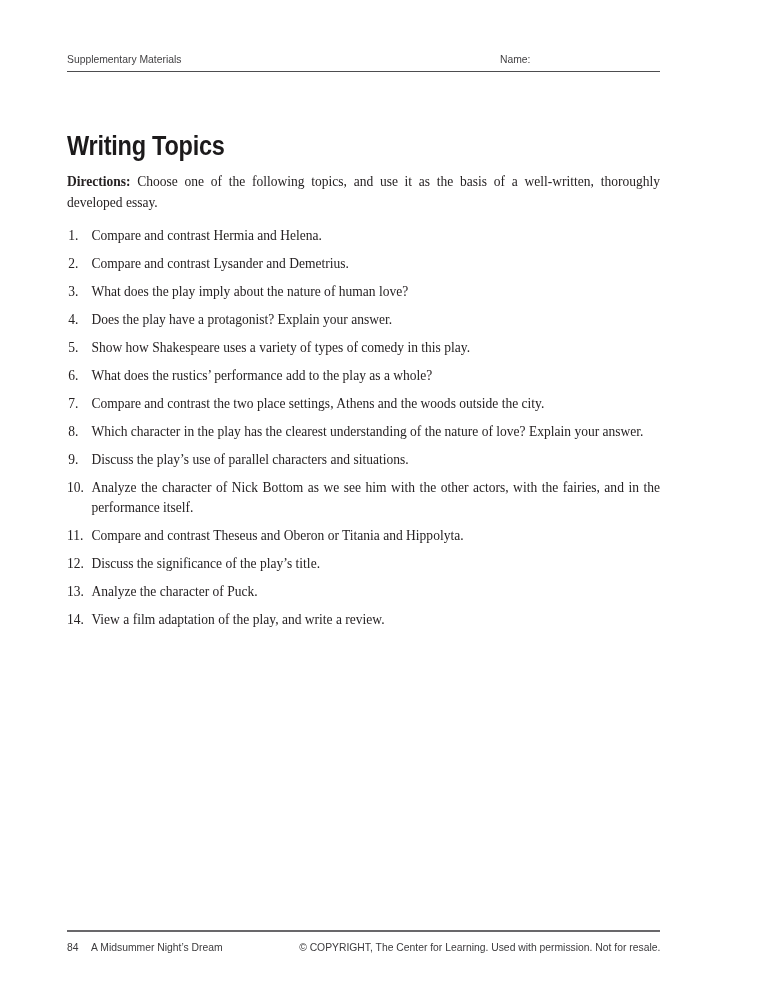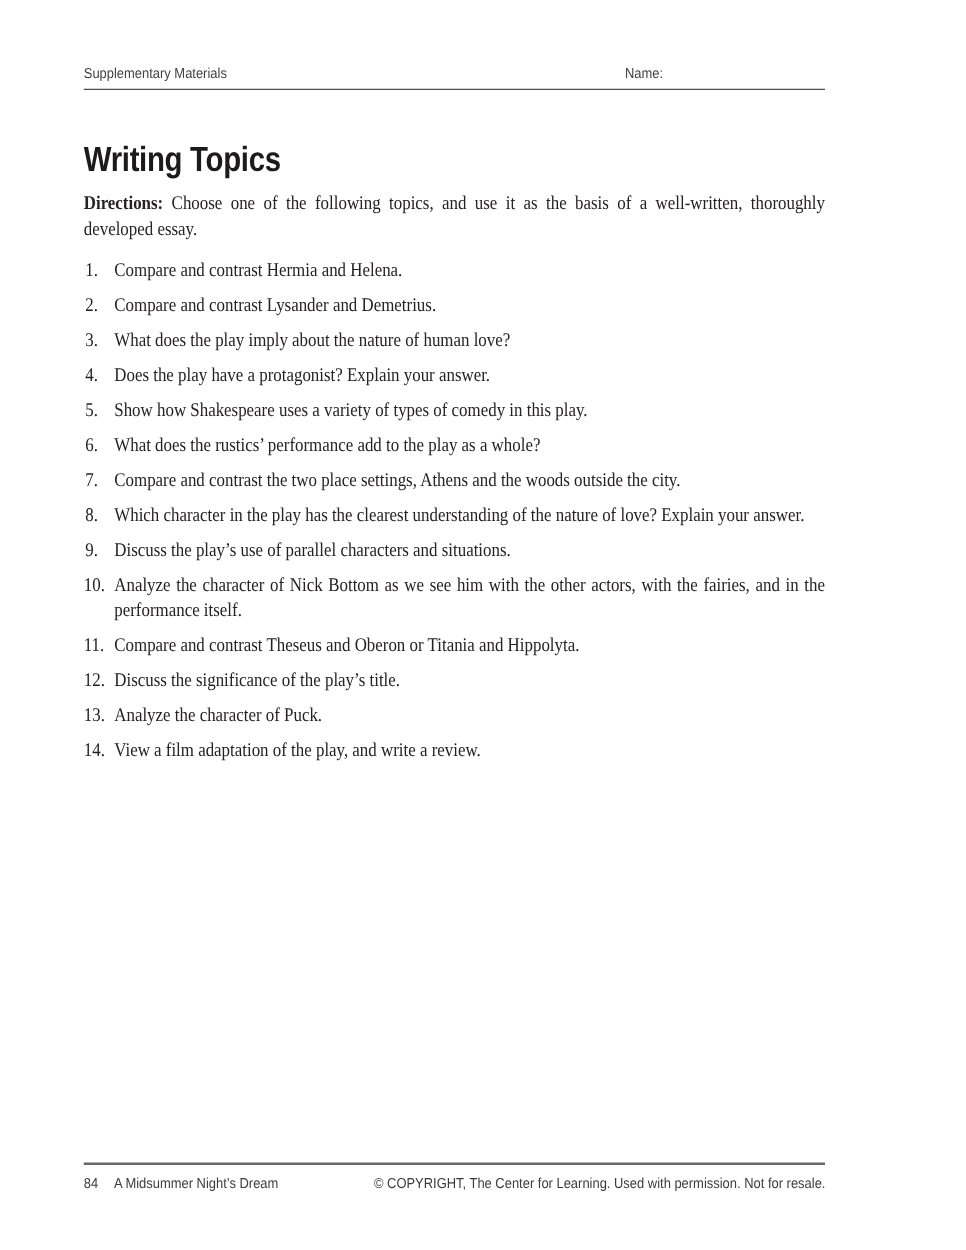--- a/index.html
+++ b/index.html
@@ -27,21 +27,21 @@
     font-size: 11.5px; line-height: 13px; color: #403f41;
     transform: scaleX(0.9); transform-origin: 0 0;
     white-space: nowrap;
   }
   .header-rule {
     position: absolute; left: 67px; top: 71px;
     width: 593px; height: 1px; background: #4d4d4f;
   }
 
   
-  .main { position: absolute; left: 67px; top: 113px; width: 680px; }
+  .main { position: absolute; left: 67px; top: 131px; width: 680px; }
   .page-title {
     margin: 0;
     font-family: "Liberation Sans", sans-serif;
     font-weight: bold;
     font-size: 28px; line-height: 30px;
     letter-spacing: -0.3px;
     color: #1c1a1b;
     transform: scaleX(0.84); transform-origin: 0 0;
     white-space: nowrap;
   }

